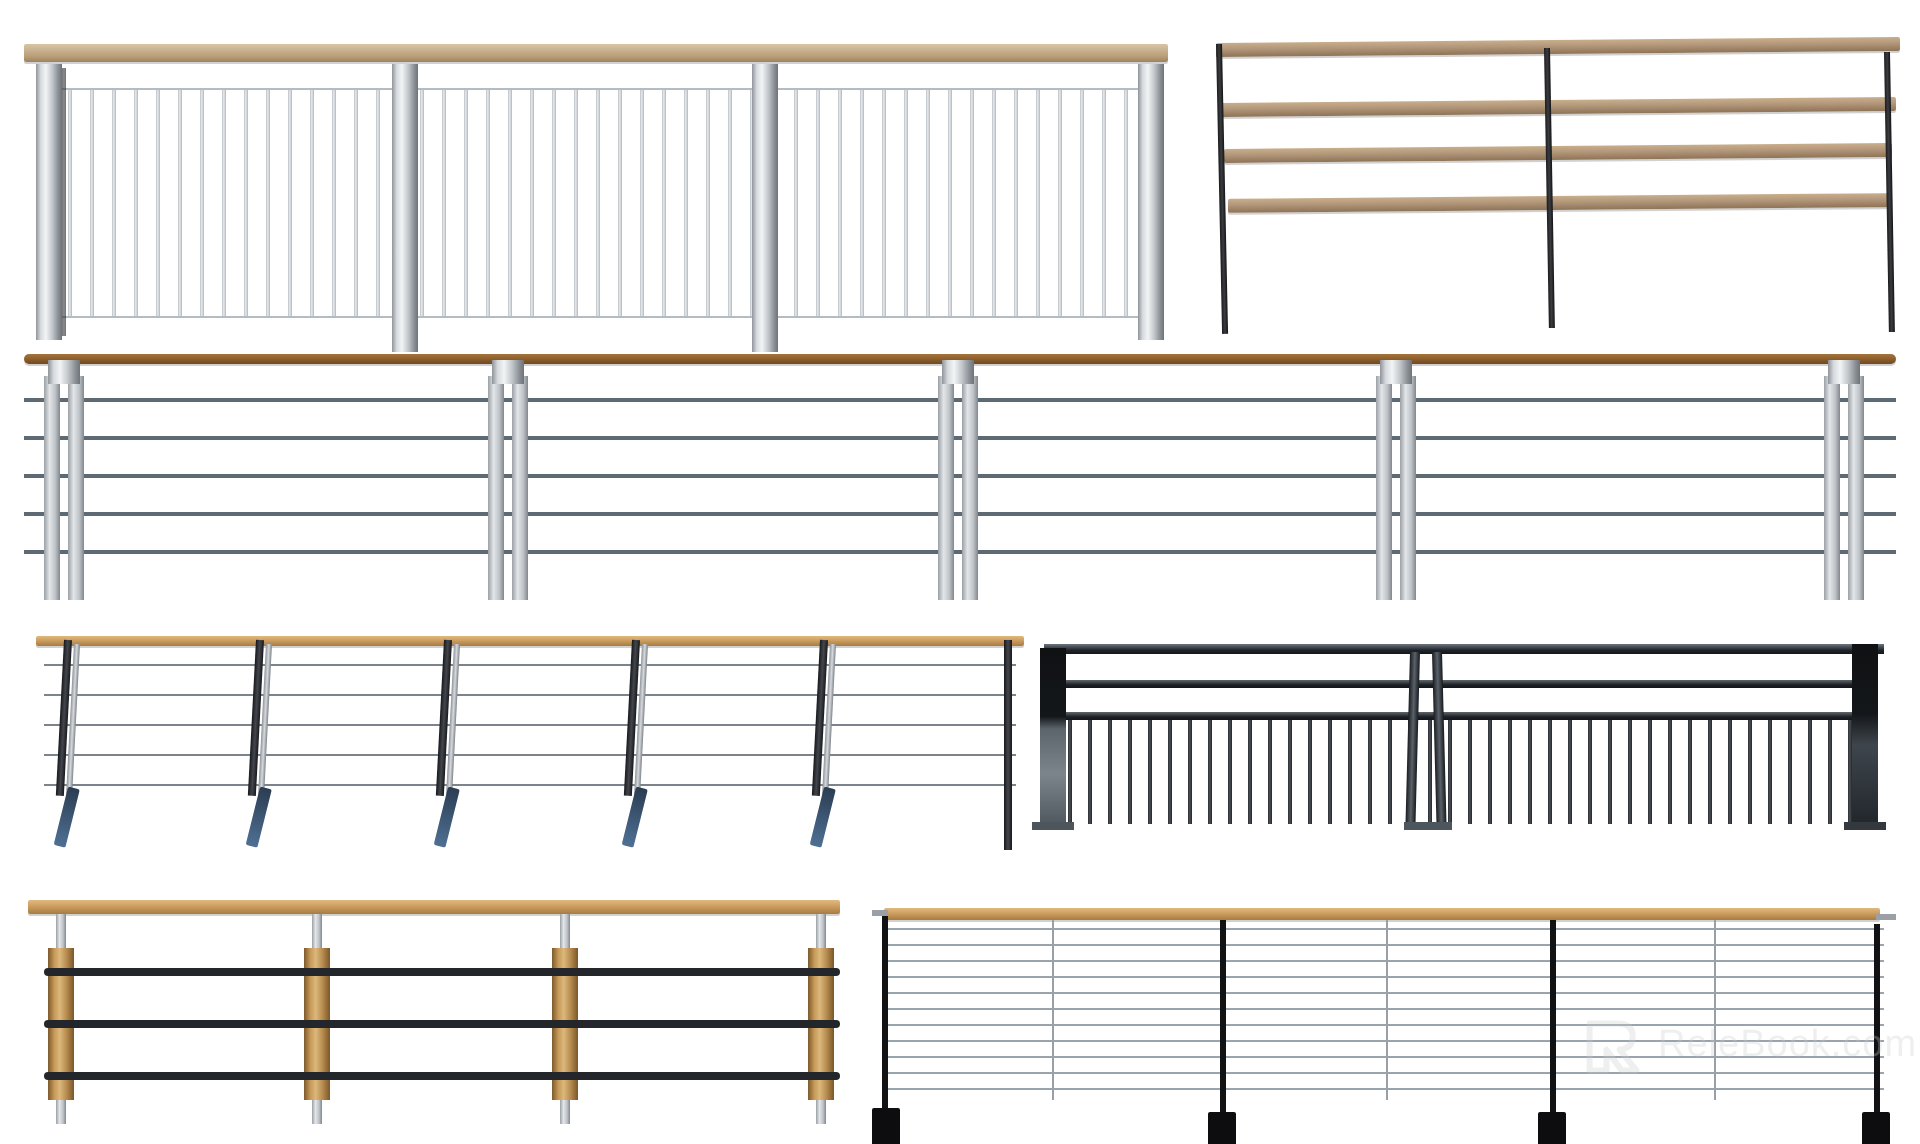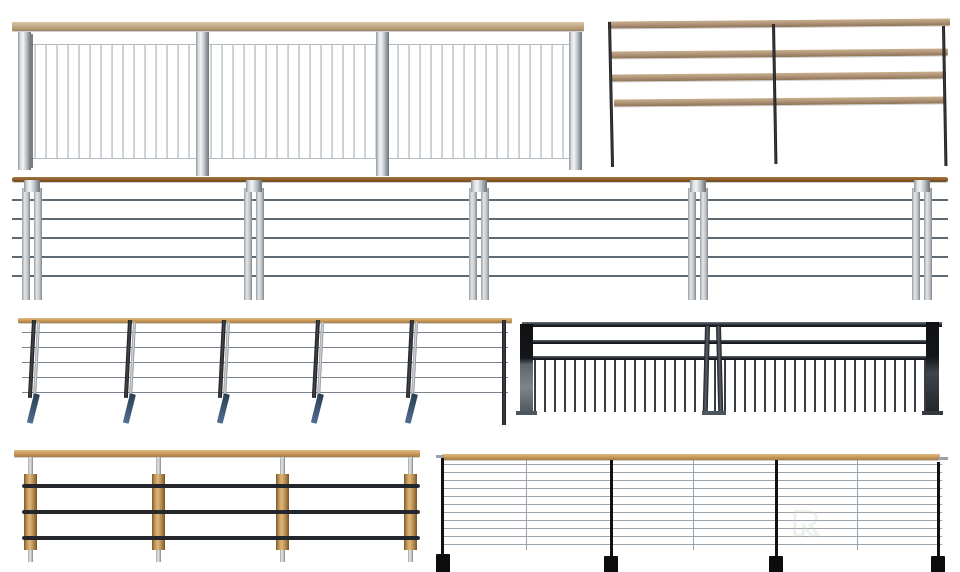--- a/index.html
+++ b/index.html
@@ -301,15 +301,16 @@
     <div class="base-plate" style="left:335px;top:116px;width:14px;height:22px;"></div>
     <div class="base-plate" style="left:497px;top:116px;width:14px;height:22px;"></div>
   </div>
 
   <div class="watermark" style="left:792px;top:508px;">
     <span class="wm-mark">
       <svg viewBox="0 0 32 32" width="30" height="30" aria-hidden="true">
         <path d="M3 4 L18 4 Q26 4 26 11 Q26 17 19 18 L28 29 L20 29 L12 18 L12 29 L3 29 Z" fill="none" stroke="#c9cbcd" stroke-width="3.2" stroke-linejoin="round"></path>
       </svg>
     </span>
+    <span class="wm-text">ReleBook.com</span>
   </div>
 
 </div>
 
 </body></html>

